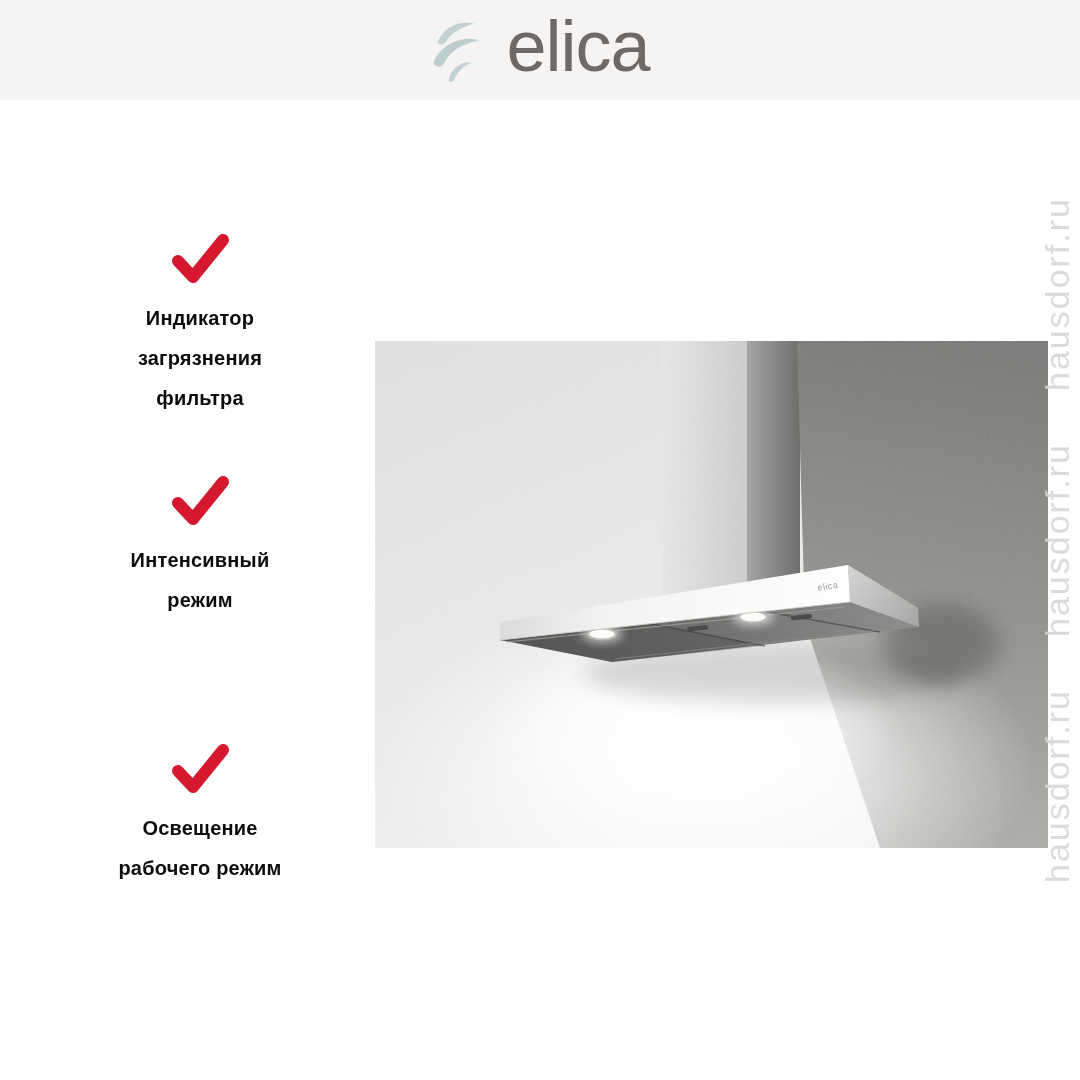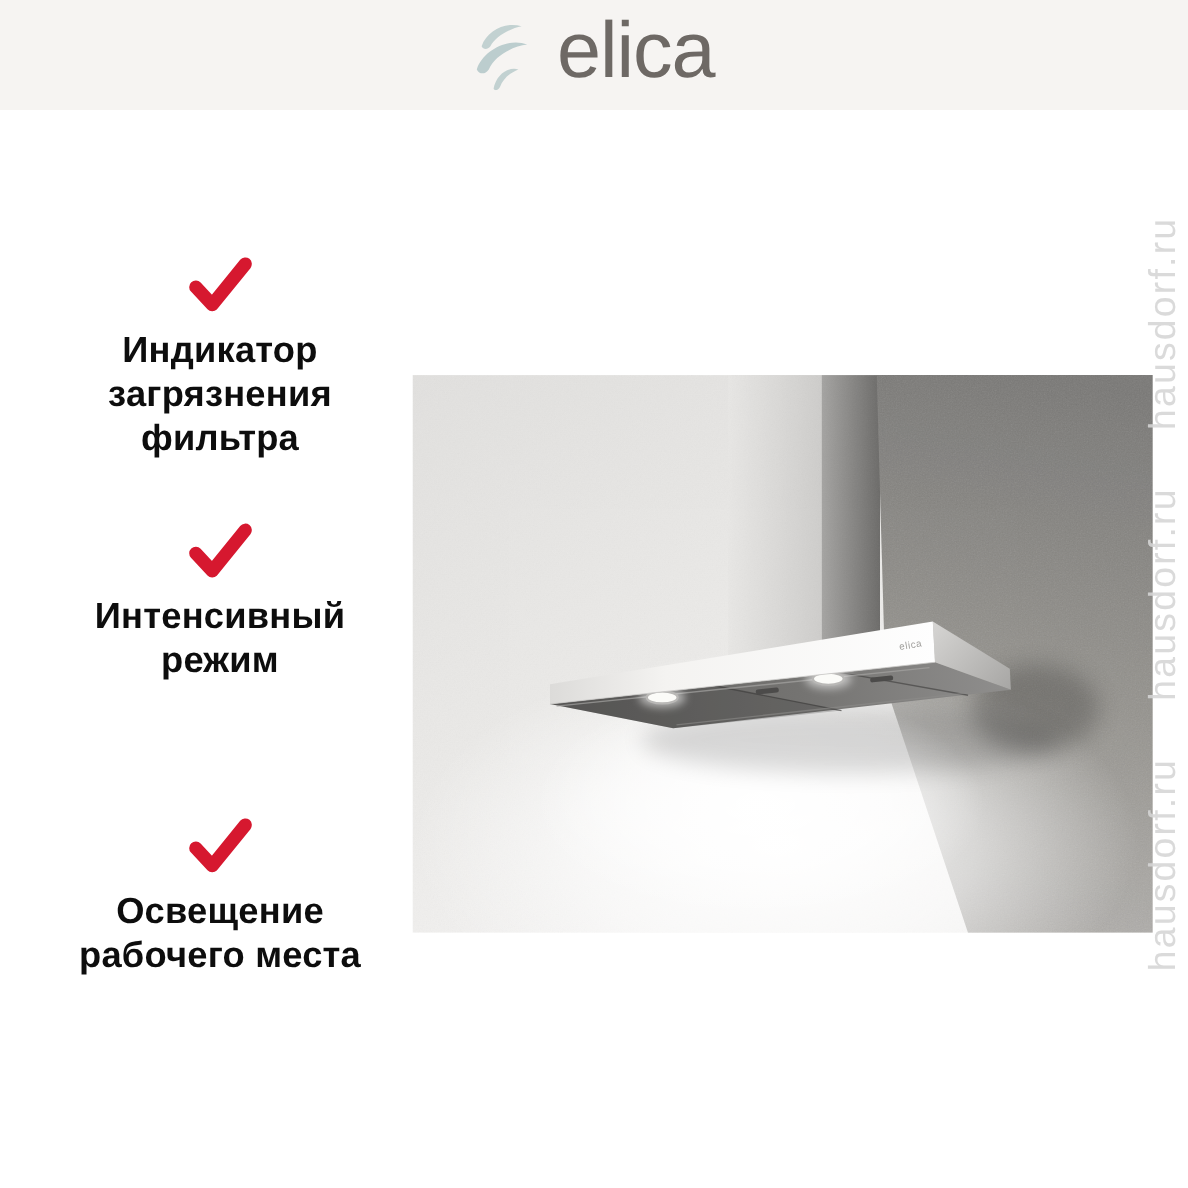--- a/index.html
+++ b/index.html
@@ -19,21 +19,21 @@
   .wordmark{
     font-size:72px;line-height:1;color:#6e6965;letter-spacing:-1px;
     font-weight:400;transform:translateY(-4px);
   }
   
   .feature{
     position:absolute;left:35px;width:330px;text-align:center;z-index:2;
   }
   .feature .check{display:block;margin:0 auto;}
   .feature .label{
-    margin-top:13px;font-size:33px;font-weight:700;line-height:40px;
+    margin-top:13px;font-size:20px;font-weight:700;line-height:40px;
     color:#0d0d0d;white-space:pre-line;letter-spacing:0.2px;
   }
   .f1{top:233px;}
   .f2{top:475px;}
   .f3{top:743px;}
   
   .photo{
     position:absolute;left:375px;top:341px;width:673px;height:507px;z-index:1;
   }
   
@@ -72,21 +72,21 @@
   </svg>
   <div class="label">Интенсивный
 режим</div>
 </div>
 
 <div class="feature f3">
   <svg class="check" width="58" height="52" viewBox="0 0 58 52">
     <path d="M7,28 L22,44 L52,7" fill="none" stroke="#d6182f" stroke-width="12" stroke-linecap="round" stroke-linejoin="round"></path>
   </svg>
   <div class="label">Освещение
-рабочего места</div>
+рабочего режим</div>
 </div>
 
 <div class="photo">
 <svg width="673" height="507" viewBox="0 0 673 507">
   <defs>
     <linearGradient id="leftWall" x1="0" y1="0" x2="220" y2="507" gradientUnits="userSpaceOnUse">
       <stop offset="0" stop-color="#e2e1df"></stop>
       <stop offset="0.6" stop-color="#ebeae8"></stop>
       <stop offset="1" stop-color="#f4f3f2"></stop>
     </linearGradient>

